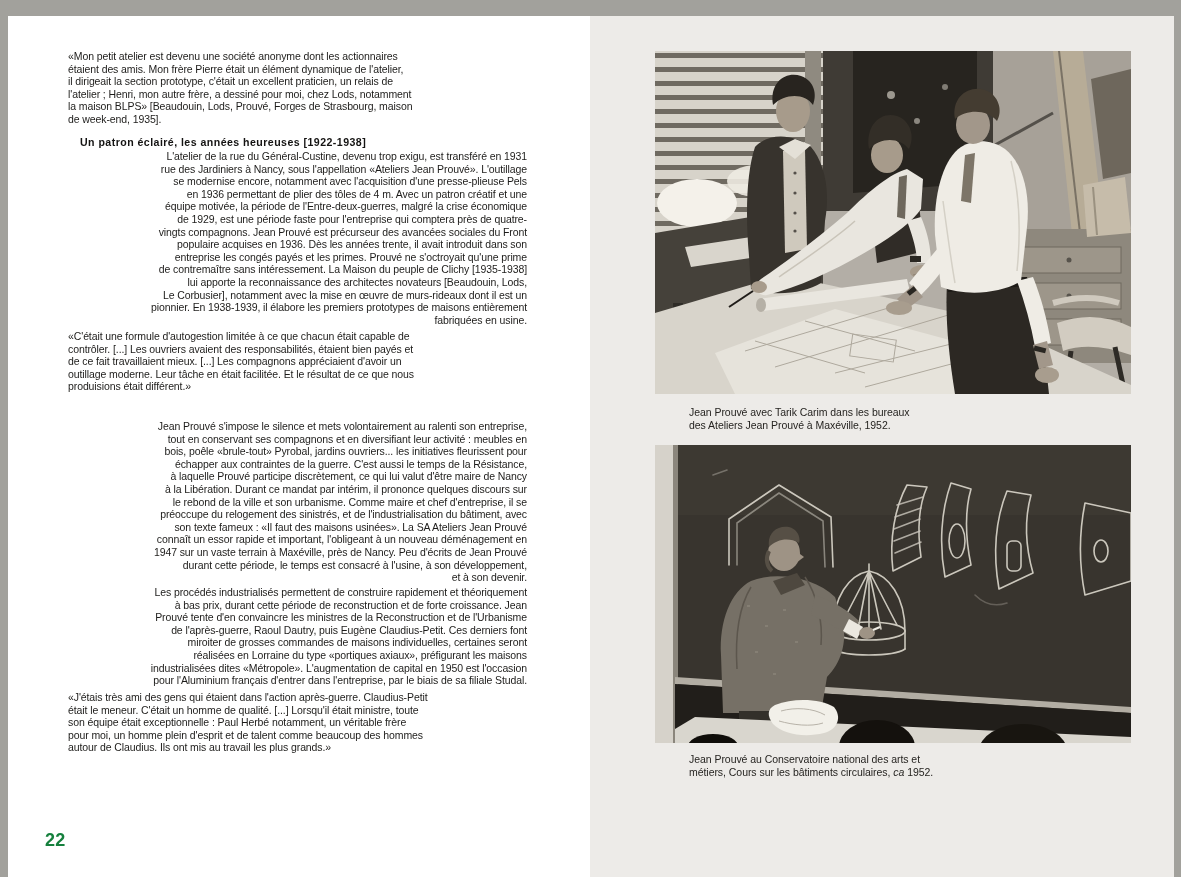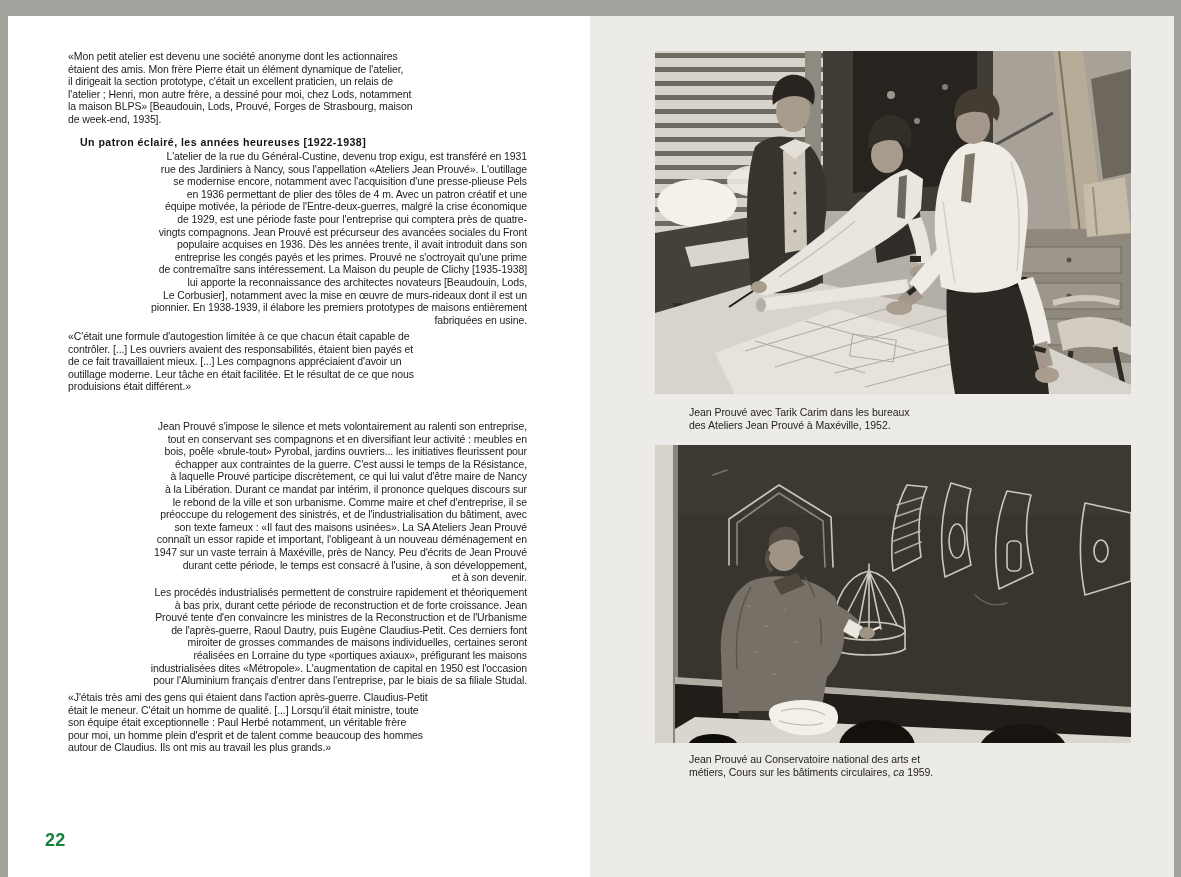--- a/index.html
+++ b/index.html
@@ -273,16 +273,16 @@
         <polygon points="40,272 476,292 476,298 20,298 20,284" fill="#d9d6ce"></polygon>
         <path d="M120,260 C140,252 166,254 179,262 C187,272 183,284 169,288 C149,293 128,289 118,279 C112,271 112,264 120,260 Z" fill="#f2f0e9"></path>
         <path d="M126,266 C140,262 158,263 170,270 M124,276 C138,280 156,282 168,278" stroke="#b7b2a8" stroke-width="1" fill="none"></path>
         <ellipse cx="222" cy="302" rx="38" ry="27" fill="#14110d"></ellipse>
         <ellipse cx="368" cy="306" rx="44" ry="27" fill="#181510"></ellipse>
         <ellipse cx="58" cy="303" rx="26" ry="14" fill="#0f0d09"></ellipse>
       </svg>
     </div>
 
     <div class="caption" style="top:737px"><span>Jean Prouvé au Conservatoire national des arts et
-métiers, Cours sur les bâtiments circulaires, </span><span class="it">ca</span><span> 1959.</span></div>
+métiers, Cours sur les bâtiments circulaires, </span><span class="it">ca</span><span> 1952.</span></div>
 
   </div>
 </div>
 
 </body></html>

